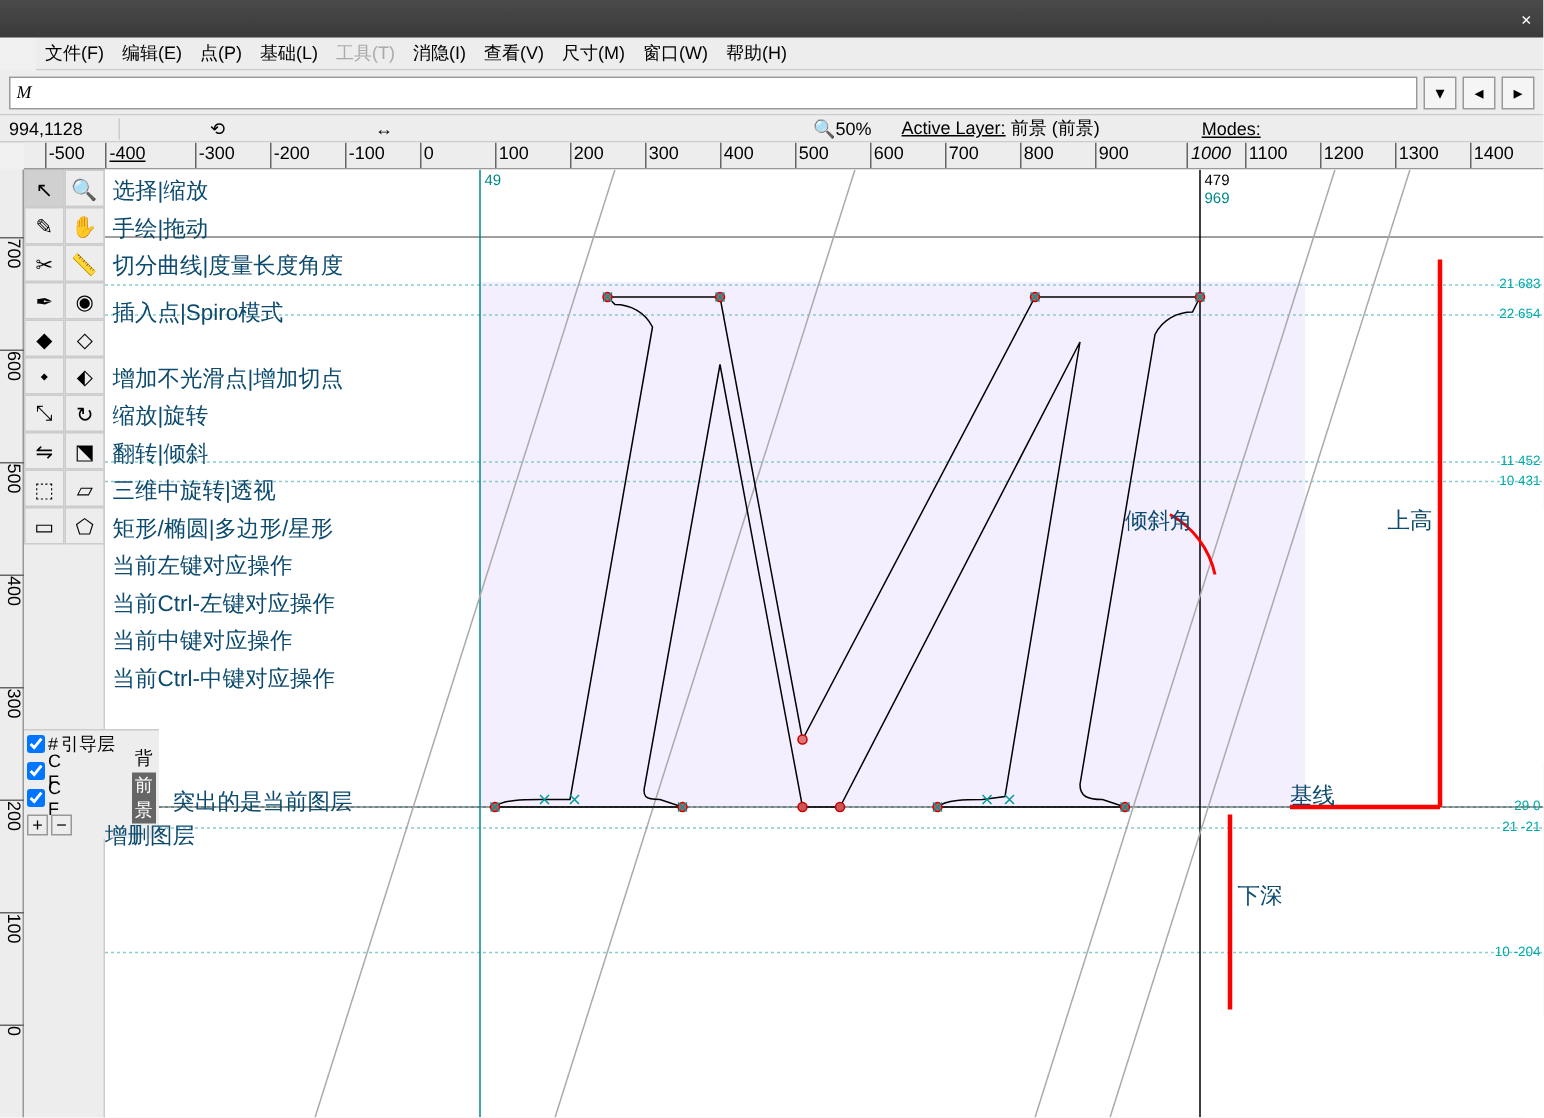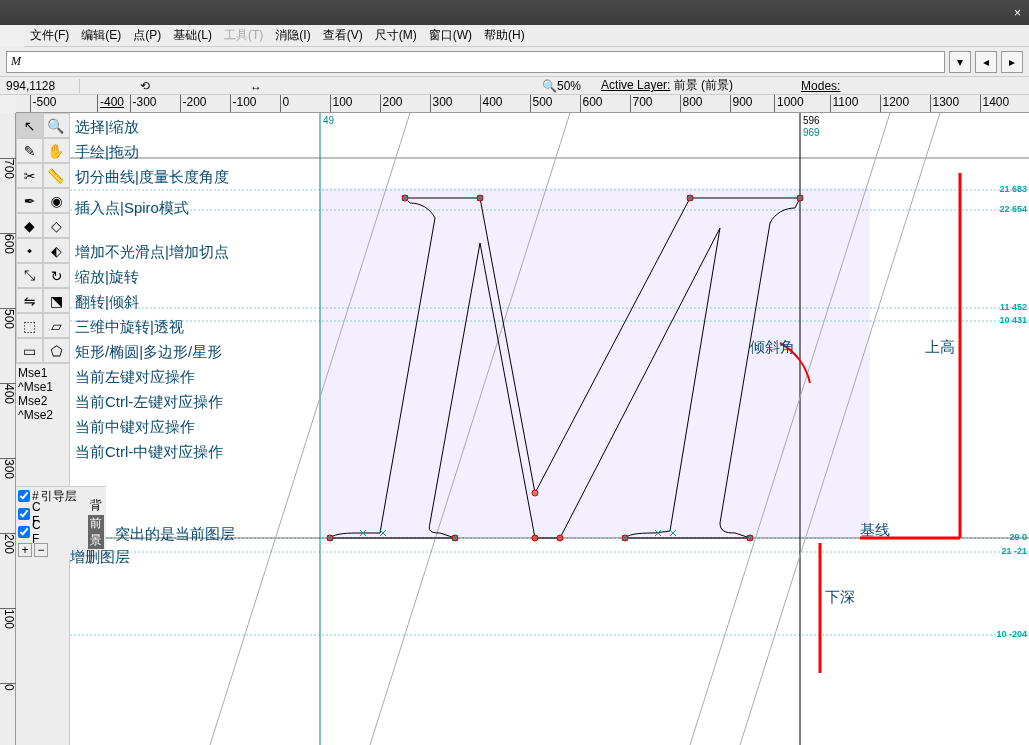--- a/index.html
+++ b/index.html
@@ -33,21 +33,21 @@
 .layers { border-top: 1px solid #ccc; font-size: 10px; width: 90px; background: #ededed; position: absolute; left: 16px; top: 486px; z-index: 5; }
 .layers .row { display: flex; align-items: center; height: 18px; gap: 2px; padding: 0 2px; }
 .layers .row input { width: 12px; height: 12px; }
 .layers .row .lname { padding: 0 2px; margin-left: 44px; }
 .layers .row .lname.active { background: #666; color: #fff; }
 .layers .btns { display: flex; gap: 2px; padding: 2px; }
 .layers .btns .b { width: 14px; height: 14px; border: 1px solid #999; display: flex; align-items: center; justify-content: center; cursor: pointer; }
 .canvas { flex: 1; background: #fff; position: relative; overflow: hidden; }
 .canvas svg { position: absolute; top: 0; left: 0; }
 .annot { position: absolute; color: #0c4a6e; font-size: 15px; font-weight: normal; z-index: 10; white-space: nowrap; }
-.guideval { position: absolute; font-size: 9px; color: #0aa; z-index: 3; font-weight: bold; }
+.guideval { position: absolute; font-size: 9px; color: #0aa; z-index: 3; }
 .marker { position: absolute; font-size: 10px; color: #088; }
 </style>
 </head>
 <body>
 
 <div class="titlebar">
   <span class="close">×</span>
 </div>
 
 <div class="menubar">
@@ -75,35 +75,35 @@
   <span style="margin-left:60px">⟲</span>
   <span style="margin-left:100px">↔</span>
   <span class="zoom">🔍</span>
   <span>50%</span>
   <span class="layer"><u>Active Layer:</u> <span>前景 (前景)</span></span>
   <span class="modes"><u>Modes:</u></span>
 </div>
 
 <div class="hruler" id="hruler">
     <div class="tick" style="left: 13.5px;">-500</div>
-    <div class="tick" style="left: 81px; text-decoration: underline;">-400</div>
+    <div class="tick" style="left: 54px; text-decoration: underline;">-400</div>
     <div class="tick" style="left: 113.5px;">-300</div>
     <div class="tick" style="left: 163.5px;">-200</div>
     <div class="tick" style="left: 213.5px;">-100</div>
     <div class="tick" style="left: 263.5px;">0</div>
     <div class="tick" style="left: 313.5px;">100</div>
     <div class="tick" style="left: 363.5px;">200</div>
     <div class="tick" style="left: 413.5px;">300</div>
     <div class="tick" style="left: 463.5px;">400</div>
     <div class="tick" style="left: 513.5px;">500</div>
     <div class="tick" style="left: 563.5px;">600</div>
     <div class="tick" style="left: 613.5px;">700</div>
     <div class="tick" style="left: 663.5px;">800</div>
     <div class="tick" style="left: 713.5px; text-align: center;">900</div>
-    <div class="tick" style="left: 758px;">1000</div>
+    <div class="tick" style="left: 775px; font-style: italic;">1000</div>
     <div class="tick" style="left: 813.5px;">1100</div>
     <div class="tick" style="left: 863.5px;">1200</div>
     <div class="tick" style="left: 913.5px;">1300</div>
     <div class="tick" style="left: 963.5px;">1400</div>
   </div>
 
 <div class="main">
   <div class="vruler" id="vruler">
       <div class="tick" style="top: 45px;">700</div>
       <div class="tick" style="top: 120px;">600</div>
@@ -130,26 +130,20 @@
         <div class="tool">⬖</div>
         <div class="tool">⤡</div>
         <div class="tool">↻</div>
         <div class="tool">⇋</div>
         <div class="tool">⬔</div>
         <div class="tool">⬚</div>
         <div class="tool">▱</div>
         <div class="tool">▭</div>
         <div class="tool">⬠</div>
       </div>
-    <div class="mouseinfo">
-      <div>Mse1</div>
-      <div>^Mse1</div>
-      <div>Mse2</div>
-      <div>^Mse2</div>
-    </div>
   </div>
 
   <div class="canvas">
     <svg width="960" height="632">
 
       <rect x="250" y="75" width="550" height="350" fill="#e8e0ff" opacity="0.5"></rect>
 
       <line x1="0" y1="45" x2="960" y2="45" stroke="#000" stroke-width="0.5"></line>
       <line x1="0" y1="77" x2="960" y2="77" stroke="#8cc" stroke-width="1" stroke-dasharray="2,2"></line>
       <line x1="0" y1="97" x2="960" y2="97" stroke="#8cc" stroke-width="1" stroke-dasharray="2,2"></line>
@@ -198,21 +192,21 @@
           <path d="M 600 417 l6 6 m0 -6 l-6 6"></path>
       </g>
 
       <line x1="890" y1="60" x2="890" y2="425" stroke="#f00" stroke-width="3"></line>
       <line x1="790" y1="425" x2="890" y2="425" stroke="#f00" stroke-width="3"></line>
       <line x1="750" y1="430" x2="750" y2="560" stroke="#f00" stroke-width="3"></line>
       <path d="M 710 230 A 60 60 0 0 1 740 270" fill="none" stroke="#f00" stroke-width="2"></path>
     </svg>
 
     <span class="marker" style="left:253px; top:2px; color:#088">49</span>
-    <span class="marker" style="left:733px; top:2px; color:#000">596</span>
+    <span class="marker" style="left:733px; top:2px; color:#000">479</span>
     <span class="marker" style="left:733px; top:14px; color:#088">969</span>
 
     <span class="guideval" style="right:2px; top:71px">21 683</span>
     <span class="guideval" style="right:2px; top:91px">22 654</span>
     <span class="guideval" style="right:2px; top:189px">11 452</span>
     <span class="guideval" style="right:2px; top:202px">10 431</span>
     <span class="guideval" style="right:2px; top:419px">29 0</span>
     <span class="guideval" style="right:2px; top:433px">21 -21</span>
     <span class="guideval" style="right:2px; top:516px">10 -204</span>
 

